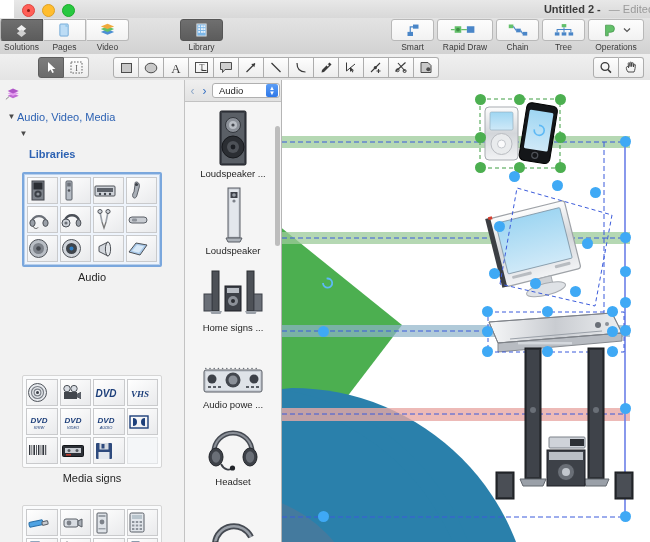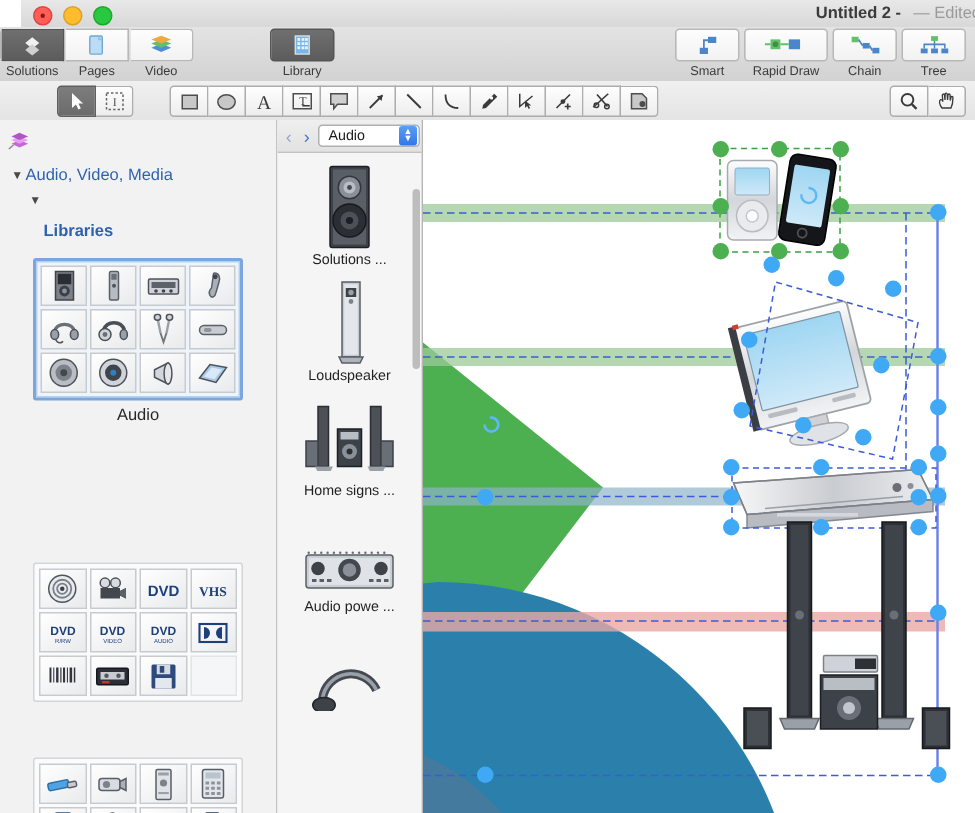--- a/index.html
+++ b/index.html
@@ -91,22 +91,23 @@
 
   .group{position:absolute;width:184px;text-align:center;}
   .grid{
     margin:0 auto;width:140px;box-sizing:border-box;
     display:grid;grid-template-columns:repeat(4,1fr);gap:2px;padding:3px;
     background:#fafbfc;border:1px solid #d5d5d5;border-radius:2px;
   }
   .grid.selected{border:2px solid #7aa7dd;background:#eef4fc;box-shadow:0 0 0 1px #b9d0ec inset;}
   .cell{
     background:linear-gradient(145deg,#ffffff,#e9eaec);
-    border:1px solid #c9cacc;height:25px;display:flex;align-items:center;justify-content:center;
+    border:1px solid #c9cacc;height:25px;display:flex;align-items:center;justify-content:flex-start;
     overflow:hidden;
+    font-style:italic;
   }
   .cell.empty{background:#f4f6f8;border-color:#e2e4e6;}
   .grp-lbl{font-size:11px;color:#262626;margin-top:4px;display:block;}
 
   
   .libpanel{
     position:absolute;left:185px;top:80px;width:96px;height:462px;
     background:#f4f4f4;border-right:1px solid #b5b5b5;overflow:hidden;
   }
   .lib-head{
@@ -254,20 +255,31 @@
           <svg width="22" height="15" viewBox="0 0 24 16">
               <rect x="9.5" y="1" width="5" height="3.5" fill="#63c06a"></rect>
               <rect x="2" y="10" width="5" height="3.5" fill="#4a86c8"></rect>
               <rect x="9.5" y="10" width="5" height="3.5" fill="#4a86c8"></rect>
               <rect x="17" y="10" width="5" height="3.5" fill="#4a86c8"></rect>
               <path d="M12 4.5 v2.5 M4.5 10 v-3 h15 v3 M12 7 v3" stroke="#4a86c8" fill="none" stroke-width="1.1"></path>
             </svg>
         </div>
         <span class="tb-lbl">Tree</span>
       </div>
+      <div class="tb-btn" style="width:56px">
+        <div class="tb-ico" style="width:54px;gap:5px">
+          <svg width="16" height="15" viewBox="0 0 18 16">
+              <path d="M4 2 h6 a4 4 0 0 1 0 8 h-3 v4 h-3 z" fill="#63c06a" stroke="#3e8f45" stroke-width="0.8"></path>
+            </svg>
+          <svg width="8" height="6" viewBox="0 0 8 6">
+              <path d="M1 1.5 L4 4.5 L7 1.5" stroke="#555" fill="none" stroke-width="1.2"></path>
+            </svg>
+        </div>
+        <span class="tb-lbl">Operations</span>
+      </div>
     </div>
   </div>
 
   <div class="toolstrip">
     <div class="ts-seg" style="left:38px;">
       <div class="ts-btn sel">
         <svg width="11" height="13" viewBox="0 0 11 13">
             <path d="M2 1 L2 11 L4.6 8.6 L6.3 12 L7.9 11.2 L6.2 8 L9.4 8 Z" fill="#fff"></path>
           </svg>
       </div>
@@ -572,20 +584,21 @@
         <div class="cell">
             <svg width="20" height="20" viewBox="0 0 20 20">
               <rect x="2" y="2" width="16" height="16" rx="1" fill="#2e4a7d"></rect>
               <rect x="5.5" y="2" width="9" height="6.5" fill="#d6dbe2"></rect>
               <rect x="7.5" y="3" width="3" height="4.5" fill="#2e4a7d"></rect>
               <rect x="4.5" y="11" width="11" height="7" fill="#e4e8ee"></rect>
             </svg>
           </div>
         <div class="cell empty"></div>
       </div>
+      <span class="grp-lbl">Media signs</span>
     </div>
 
     <div class="group" style="top:425px;">
       <div class="grid">
         <div class="cell">
             <svg width="24" height="14" viewBox="0 0 24 14">
               <rect x="2" y="5" width="14" height="5" rx="1.5" transform="rotate(-12 9 7.5)" fill="#4fa3e3" stroke="#2a6fa8"></rect>
               <rect x="15" y="5.2" width="6" height="3.6" rx="1" transform="rotate(-12 18 7)" fill="#c8ccd2" stroke="#5a5f67"></rect>
             </svg>
           </div>
@@ -677,21 +690,21 @@
             <rect x="8" y="1" width="26" height="54" rx="1.5" fill="#3d4148" stroke="#1c1f24"></rect>
             <rect x="10" y="3" width="22" height="50" fill="#5a5f66"></rect>
             <circle cx="21" cy="15" r="7.5" fill="#8b9098" stroke="#33373d"></circle>
             <circle cx="21" cy="15" r="4" fill="#b9bec5"></circle>
             <circle cx="21" cy="15" r="1.6" fill="#43474e"></circle>
             <circle cx="21" cy="37" r="11" fill="#2b2e33" stroke="#17191d"></circle>
             <circle cx="21" cy="37" r="6" fill="#4d5157"></circle>
             <circle cx="21" cy="37" r="2.4" fill="#1c1f24"></circle>
           </svg>
         </div>
-        <span class="lib-name">Solutions ...</span>
+        <span class="lib-name">Loudspeaker ...</span>
       </div>
 
       <div class="lib-item">
         <div class="lib-thumb">
           <svg width="30" height="56" viewBox="0 0 30 56">
             <rect x="10" y="1" width="12" height="50" fill="#c6cbd2" stroke="#5a5f66"></rect>
             <rect x="11.5" y="2.5" width="9" height="47" fill="#e3e7ec"></rect>
             <rect x="12.5" y="5" width="7" height="6" fill="#3d4148"></rect>
             <circle cx="16" cy="8" r="1.8" fill="#9aa0a8"></circle>
             <circle cx="16" cy="14" r="1.6" fill="#7d828a"></circle>
@@ -749,20 +762,35 @@
                 <rect x="16" y="21" width="3" height="2"></rect>
                 <rect x="44" y="21" width="3" height="2"></rect>
                 <rect x="49" y="21" width="3" height="2"></rect>
                 <rect x="54" y="21" width="3" height="2"></rect>
               </g>
           </svg>
         </div>
         <span class="lib-name">Audio powe ...</span>
       </div>
 
+      <div class="lib-item">
+        <div class="lib-thumb">
+          <svg width="58" height="52" viewBox="0 0 58 52">
+            <path d="M10 30 A19 19 0 0 1 48 30" fill="none" stroke="#454a52" stroke-width="5"></path>
+            <path d="M10 30 A19 19 0 0 1 48 30" fill="none" stroke="#8b9098" stroke-width="2"></path>
+            <ellipse cx="12" cy="35" rx="7" ry="9" fill="#3d4148" stroke="#22252a"></ellipse>
+            <ellipse cx="12" cy="35" rx="4.2" ry="5.8" fill="#6a6f77"></ellipse>
+            <ellipse cx="46" cy="35" rx="7" ry="9" fill="#3d4148" stroke="#22252a"></ellipse>
+            <ellipse cx="46" cy="35" rx="4.2" ry="5.8" fill="#6a6f77"></ellipse>
+            <path d="M17 42 C20 48 26 49 28 46" stroke="#3d4148" fill="none" stroke-width="1.8"></path>
+            <circle cx="28.5" cy="46" r="2.6" fill="#22252a"></circle>
+          </svg>
+        </div>
+        <span class="lib-name">Headset</span>
+      </div>
 
       <div class="lib-item">
         <div class="lib-thumb">
           <svg width="56" height="40" viewBox="0 0 56 40">
             <path d="M10 32 A19 19 0 0 1 46 26" fill="none" stroke="#454a52" stroke-width="6"></path>
             <path d="M10 32 A19 19 0 0 1 46 26" fill="none" stroke="#9aa0a8" stroke-width="2.4"></path>
             <ellipse cx="11" cy="36" rx="7.5" ry="5" fill="#3d4148" stroke="#22252a"></ellipse>
           </svg>
         </div>
         <span class="lib-name"></span>

